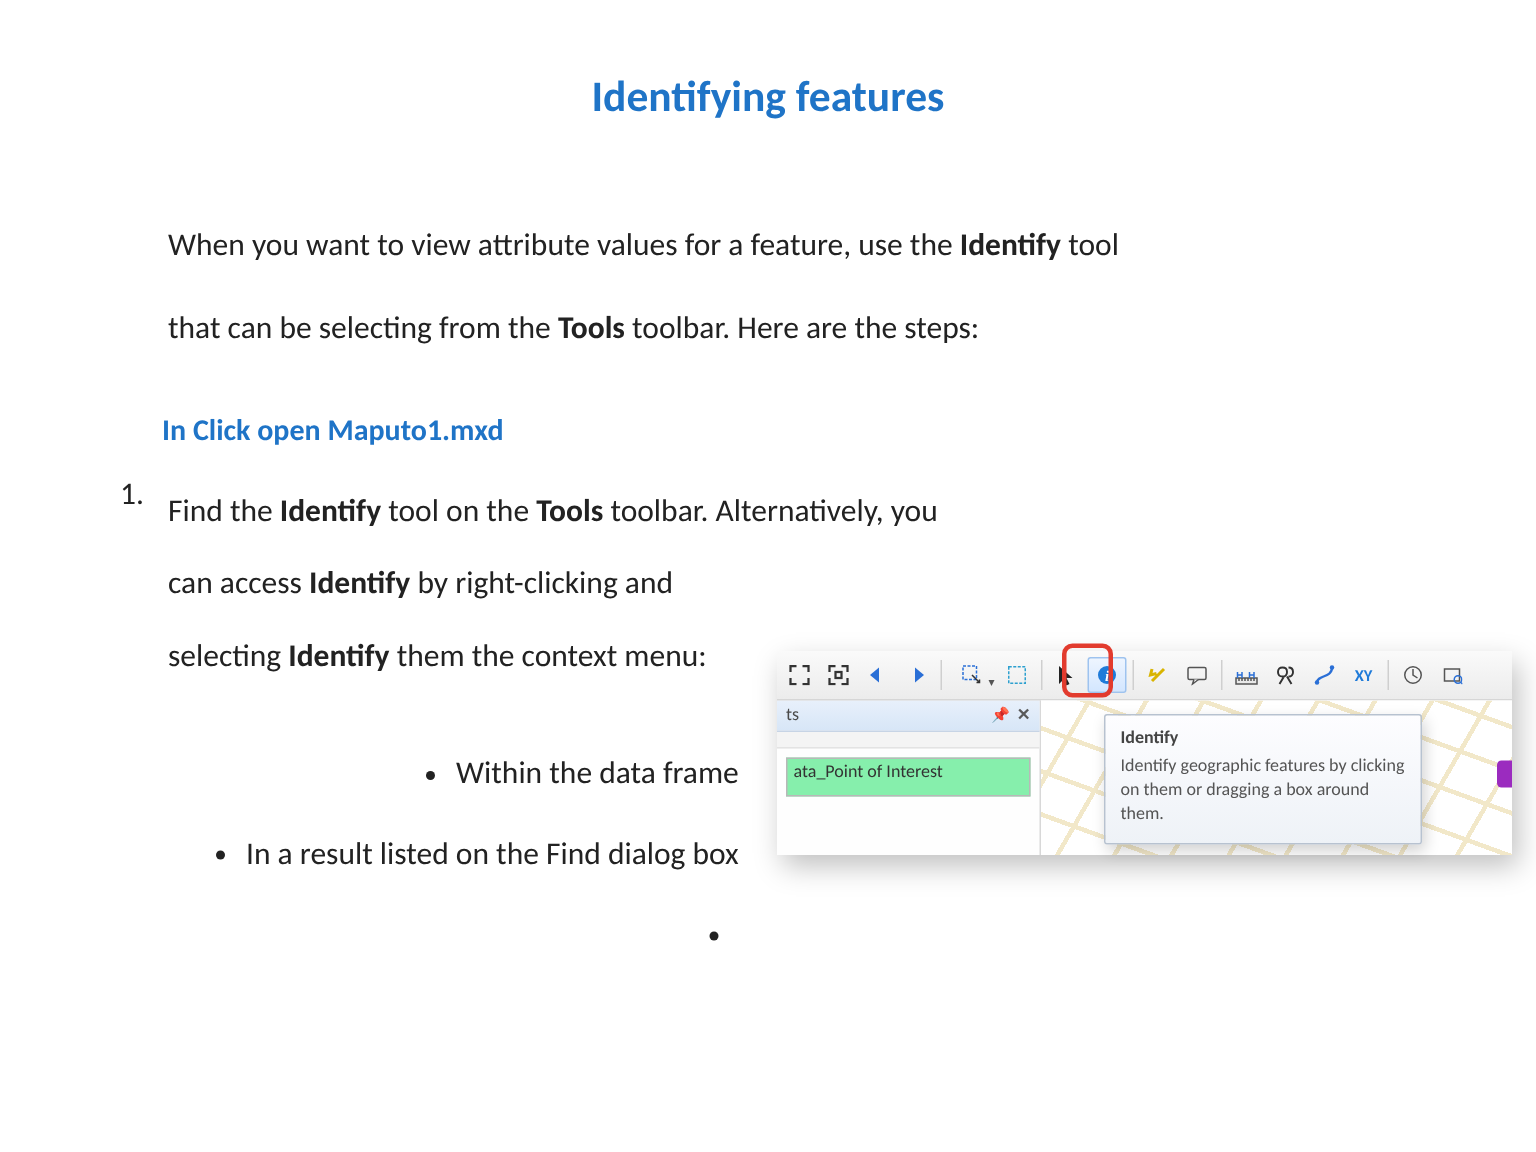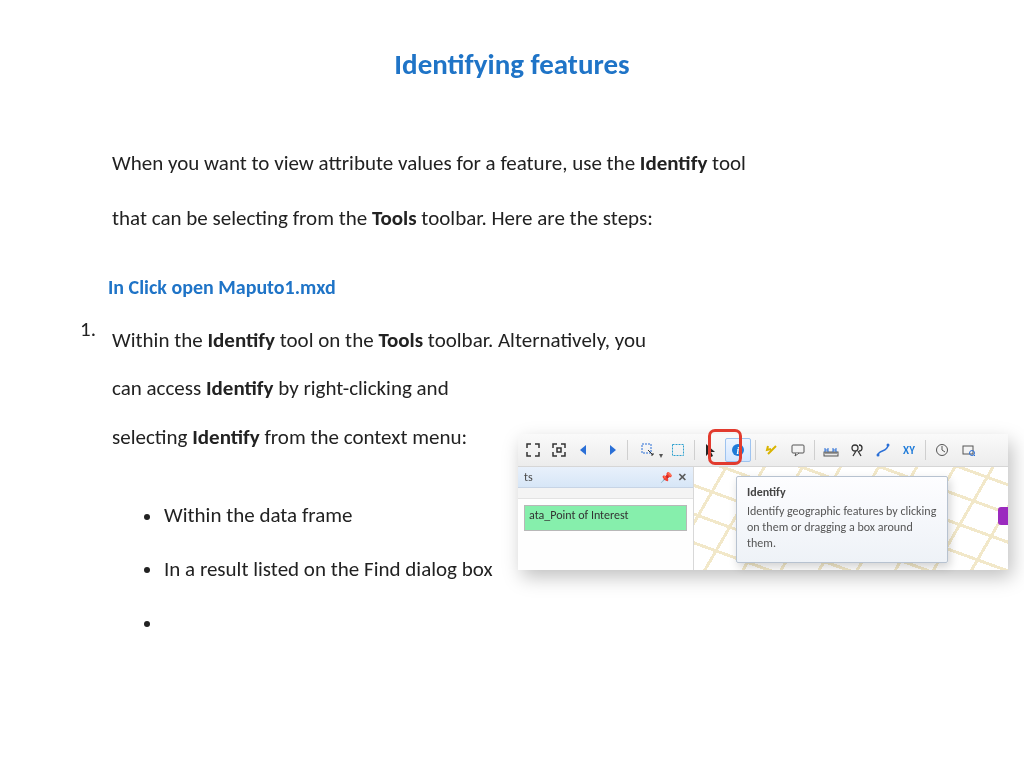--- a/index.html
+++ b/index.html
@@ -69,21 +69,21 @@
   }
   .step-text b { font-weight: 700; }
 
   .bullets {
     position: absolute;
     top: 500px;
     left: 140px;
     font-size: 21px;
     line-height: 1.5;
   }
-  .bullets .bullet { margin-bottom: 22px; }
+  .bullets .bullet { margin-bottom: 22px; text-align: right; }
   .bullets .dot {
     display: inline-block;
     width: 6px; height: 6px;
     background: #222;
     border-radius: 50%;
     vertical-align: middle;
     margin-right: 14px;
     margin-left: 4px;
   }
 
@@ -167,21 +167,21 @@
     color: #4a4a4a;
   }
   .left-panel .hdr {
     background: linear-gradient(#e8f0fb,#d7e6f7);
     height: 20px;
     line-height: 20px;
     padding: 0 6px;
     border-bottom: 1px solid #c7d4e5;
     display: flex;
     justify-content: space-between;
-    align-items: center;
+    align-items: flex-end;
   }
   .left-panel .hdr .pin { font-size: 10px; color:#5a5a5a; margin-right:2px;}
   .left-panel .hdr .x { font-size: 11px; font-weight:bold; color:#5a5a5a;}
   .left-panel .spacer { height: 10px; background:#f4f4f4; border-bottom:1px solid #e3e3e3;}
   .left-panel .field {
     margin: 6px;
     height: 20px;
     border: 1px solid #b8b8b8;
     background: #86efac;
     padding: 2px 4px;
@@ -245,23 +245,23 @@
   <div class="intro">
     <span>When you want to view attribute values for a feature, use the </span><b>Identify</b><span> tool</span>
     <br>
     <span>that can be selecting from the </span><b>Tools</b><span> toolbar. Here are the steps:</span>
   </div>
 
   <div class="sub-heading">In Click open Maputo1.mxd</div>
 
   <div class="step-num">1.</div>
   <div class="step-text">
-    <span>Within the </span><b>Identify</b><span> tool on the </span><b>Tools</b><span> toolbar. Alternatively, you</span><br>
+    <span>Find the </span><b>Identify</b><span> tool on the </span><b>Tools</b><span> toolbar. Alternatively, you</span><br>
     <span>can access </span><b>Identify</b><span> by right-clicking and</span><br>
-    <span>selecting </span><b>Identify </b><span>from the context menu:</span>
+    <span>selecting </span><b>Identify </b><span>them the context menu:</span>
   </div>
 
   <div class="bullets">
     <div class="bullet"><span class="dot"></span><span>Within the data frame</span></div>
     <div class="bullet"><span class="dot"></span><span>In a result listed on the Find dialog box</span></div>
     <div class="bullet"><span class="dot"></span></div>
   </div>
 
   <div class="shot">
 

